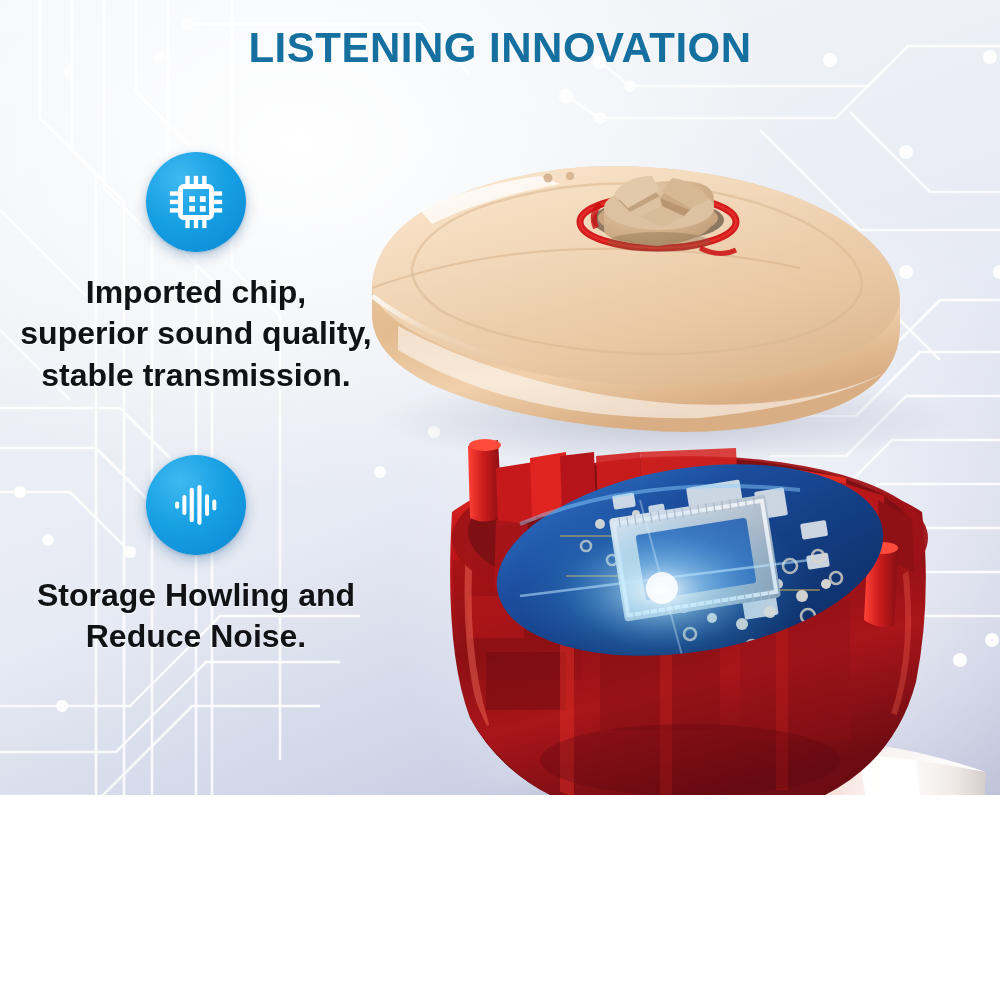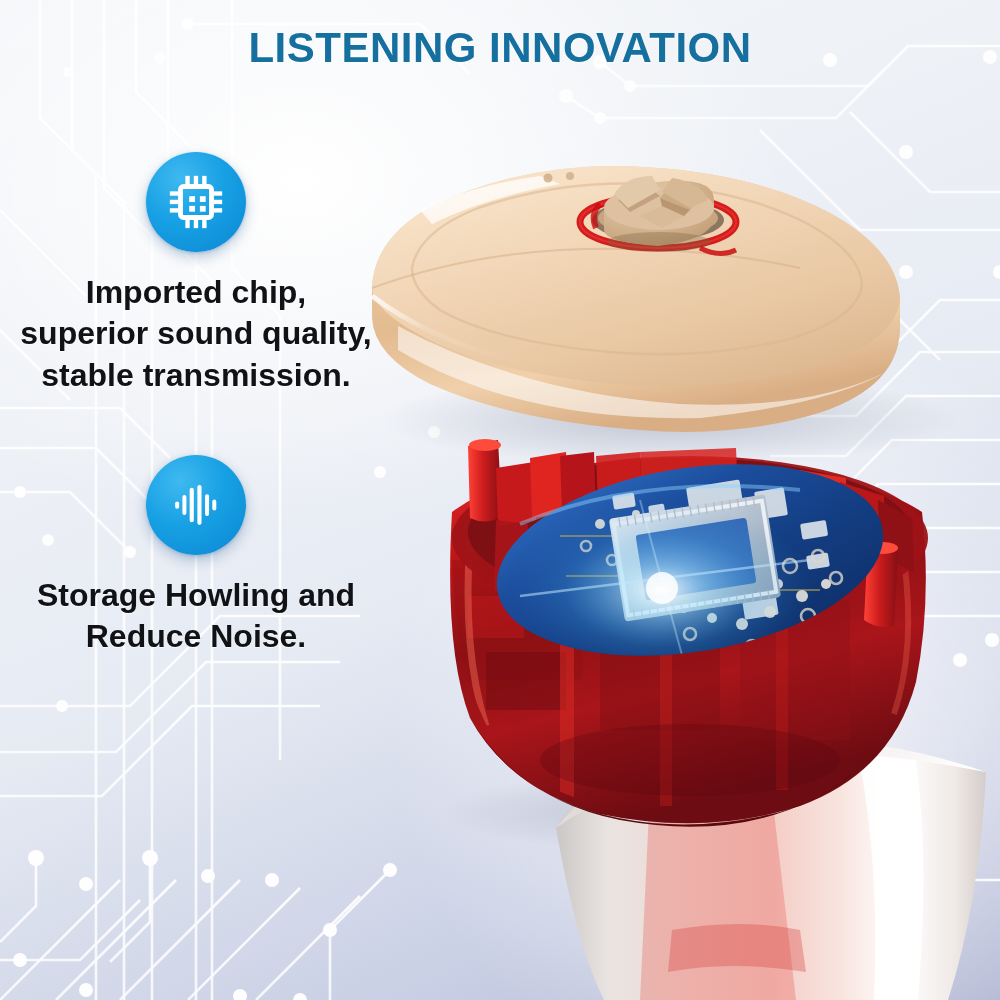--- a/index.html
+++ b/index.html
@@ -1,21 +1,21 @@
 <!DOCTYPE html>
 <html><head>
 <meta charset="utf-8">
 <style>
   * { margin:0; padding:0; box-sizing:border-box; }
   html, body {
     width:1000px; height:1000px; overflow:hidden;
     font-family:"Liberation Sans", sans-serif;
   }
   #stage {
-    position:relative; width:1000px; height:1000px;
+    position:relative; width:1000px; height:795px;
     background:
       radial-gradient(ellipse 700px 500px at 30% 18%, #ffffff 0%, rgba(255,255,255,0) 70%),
       radial-gradient(ellipse 600px 600px at 78% 72%, rgba(255,255,255,.75) 0%, rgba(255,255,255,0) 65%),
       linear-gradient(158deg, #f4f6f9 0%, #eef1f6 30%, #e6eaf3 55%, #ccd2e6 80%, #b3b8d4 100%);
     overflow:hidden;
   }
 
   
   .bg-svg { position:absolute; inset:0; width:1000px; height:1000px; }
 

